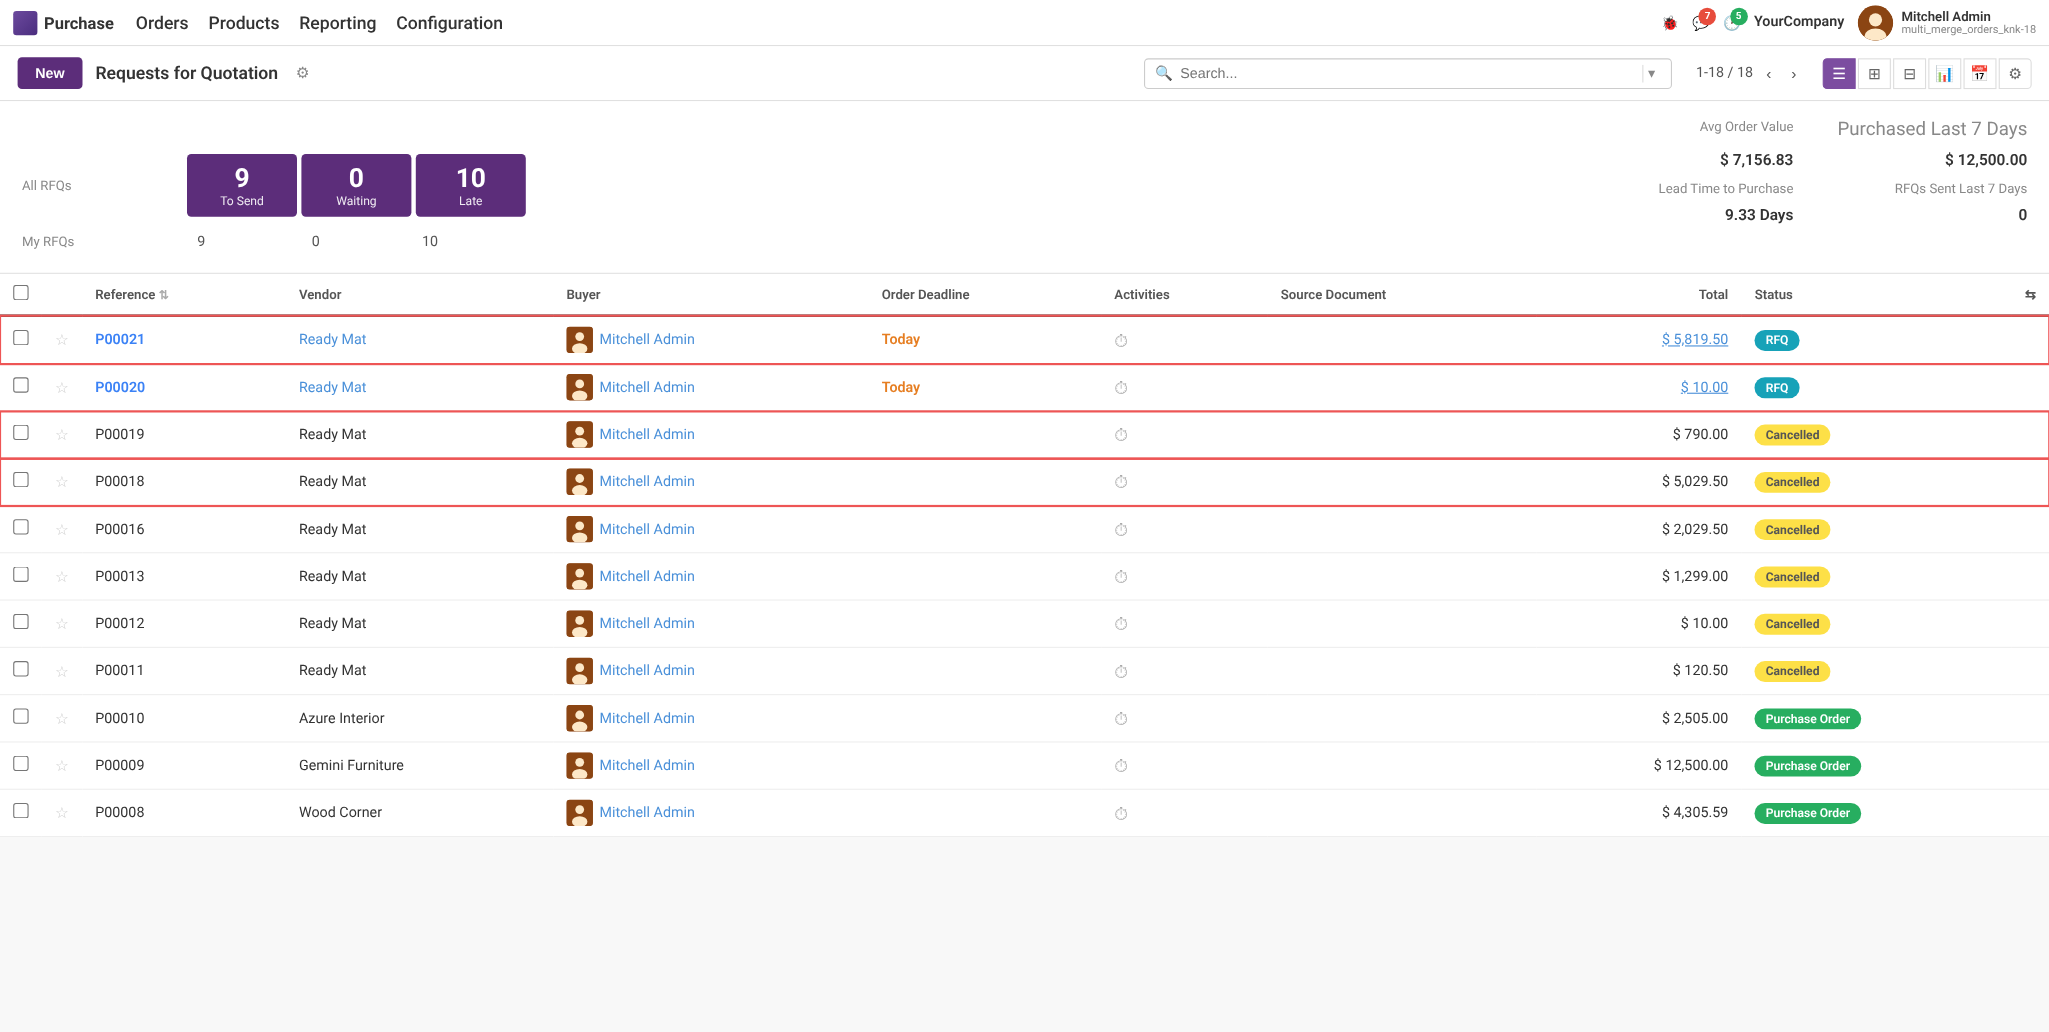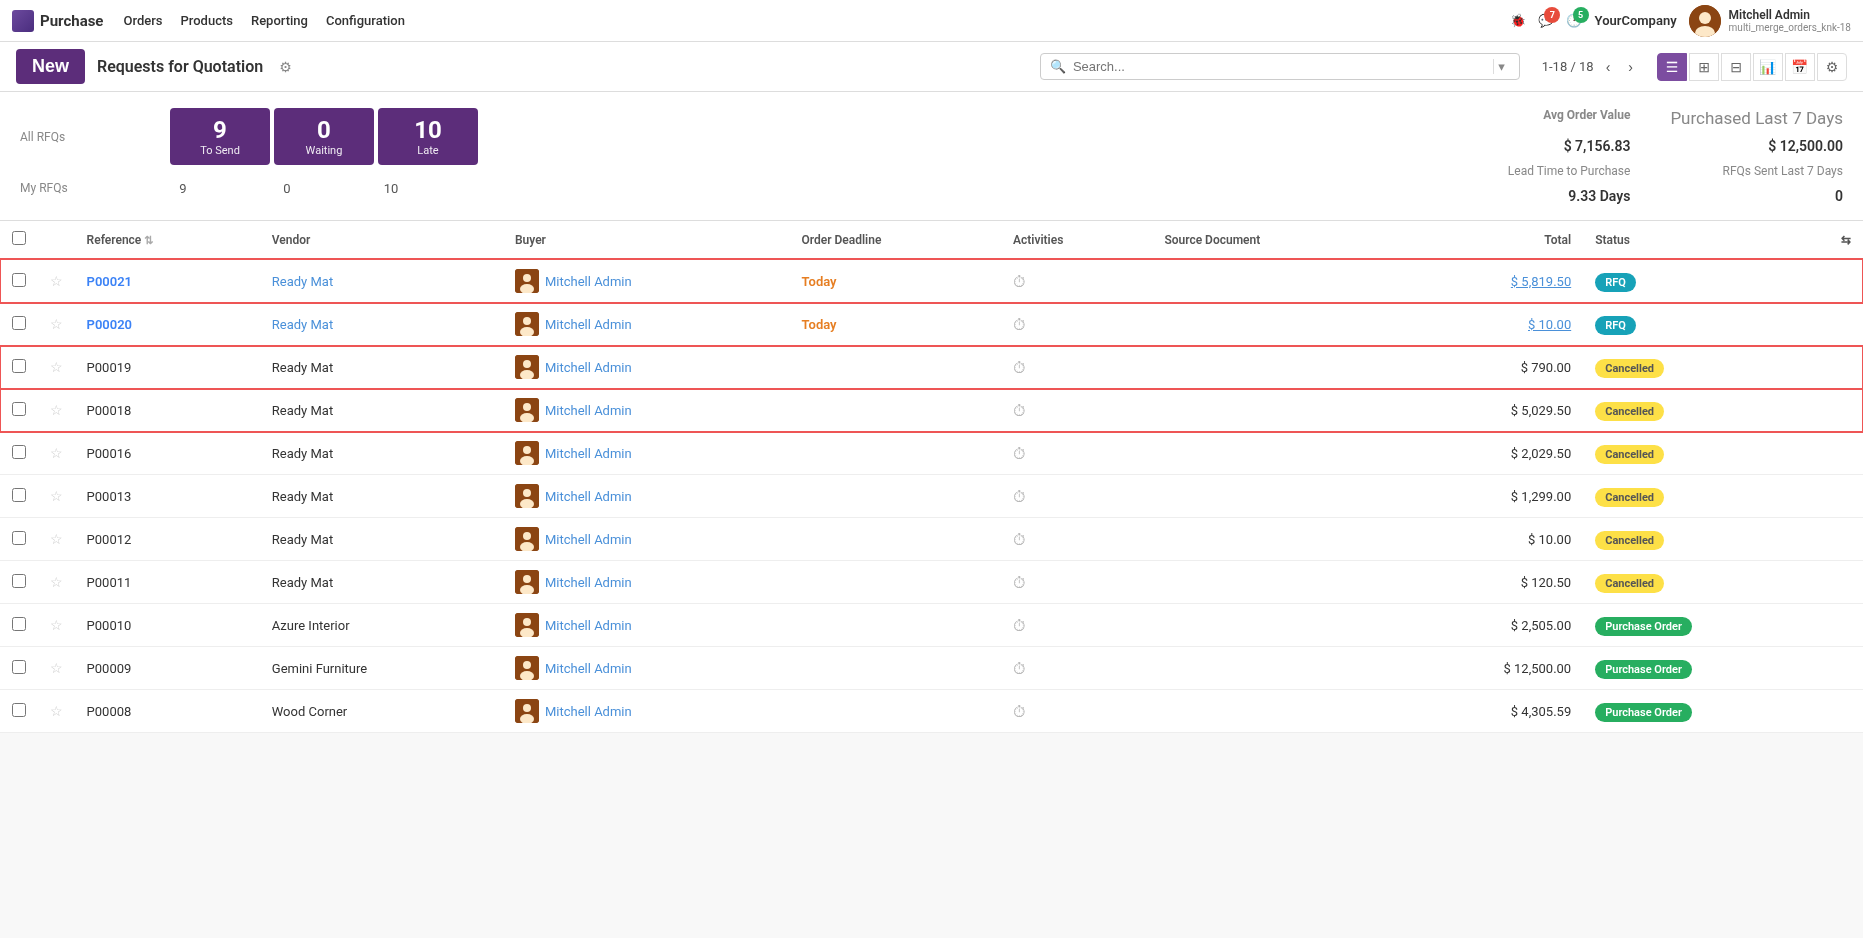--- a/index.html
+++ b/index.html
@@ -5,41 +5,41 @@
     * { box-sizing: border-box; margin: 0; padding: 0; }
     body { font-family: -apple-system, BlinkMacSystemFont, 'Segoe UI', Roboto, sans-serif; font-size: 13px; color: #333; background: #f8f8f8; }
 
     
     .top-nav {
       display: flex; align-items: center; background: #fff; border-bottom: 1px solid #ddd;
       padding: 0 12px; height: 42px; gap: 20px;
     }
     .nav-logo { display: flex; align-items: center; gap: 6px; font-weight: 700; font-size: 15px; color: #333; }
     .logo-square { width: 22px; height: 22px; background: linear-gradient(135deg, #6c4a9e 0%, #4a2d7e 100%); border-radius: 3px; }
-    .nav-menu { display: flex; gap: 18px; font-size: 13px; text-align: center; }
+    .nav-menu { display: flex; gap: 18px; font-size: 16px; text-align: center; }
     .nav-menu a { color: #333; text-decoration: none; font-weight: 500; }
     .nav-right { margin-left: auto; display: flex; align-items: center; gap: 12px; }
     .nav-icon { position: relative; cursor: pointer; }
     .badge { position: absolute; top: -6px; right: -6px; background: #e74c3c; color: white; border-radius: 50%; width: 16px; height: 16px; font-size: 9px; display: flex; align-items: center; justify-content: center; font-weight: bold; }
     .badge-green { background: #27ae60; }
     .company-name { font-weight: 600; font-size: 13px; }
     .user-info { display: flex; align-items: center; gap: 8px; }
     .user-avatar { width: 32px; height: 32px; border-radius: 50%; background: #8b4513; display: flex; align-items: center; justify-content: center; overflow: hidden; }
     .user-name-block { display: flex; flex-direction: column; }
     .user-name { font-weight: 600; font-size: 12px; }
     .user-sub { font-size: 10px; color: #888; }
 
     
     .toolbar {
       display: flex; align-items: center; background: #fff; border-bottom: 1px solid #ddd;
       padding: 6px 16px; gap: 12px; height: 50px;
     }
     .btn-new {
       background: #5c2d7a; color: white; border: none; border-radius: 4px;
-      padding: 7px 16px; font-size: 18px; font-weight: 600; cursor: pointer;
+      padding: 7px 16px; font-size: 13px; font-weight: 600; cursor: pointer;
     }
     .page-title { font-size: 16px; font-weight: 600; color: #333; }
     .gear-icon { color: #888; cursor: pointer; font-size: 14px; margin-left: 4px; }
     .search-bar {
       flex: 1; max-width: 480px; display: flex; align-items: center;
       border: 1px solid #ccc; border-radius: 4px; padding: 5px 10px; background: #fff; margin-left: auto;
     }
     .search-bar input { border: none; outline: none; flex: 1; font-size: 13px; }
     .search-icon { color: #888; margin-right: 6px; }
     .search-dropdown { color: #888; cursor: pointer; padding: 0 4px; border-left: 1px solid #ddd; margin-left: 4px; }
@@ -53,21 +53,21 @@
     }
     .view-btn.active { background: #7c4da0; color: white; border-color: #7c4da0; }
     .view-btn:first-child { border-radius: 4px 0 0 4px; }
     .view-btn:last-child { border-radius: 0 4px 4px 0; }
 
     
     .summary-section {
       background: #fff; padding: 16px 20px; border-bottom: 1px solid #ddd;
       display: flex; align-items: flex-start; gap: 20px;
     }
-    .summary-left { display: flex; flex-direction: column; gap: 8px; }
+    .summary-left { display: flex; flex-direction: column; gap: 8px; margin-top: 32px; }
     .rfq-cards { display: flex; gap: 4px; }
     .rfq-card {
       background: #5c2d7a; color: white; border-radius: 4px;
       padding: 8px 20px; text-align: center; min-width: 100px;
     }
     .rfq-card .num { font-size: 24px; font-weight: bold; }
     .rfq-card .lbl { font-size: 11px; opacity: 0.9; }
     .my-rfqs-row { display: flex; gap: 4px; margin-top: 2px; }
     .my-rfqs-row .cell { min-width: 100px; text-align: center; font-size: 13px; padding: 4px 20px; color: #555; }
 
@@ -200,21 +200,21 @@
       <span class="my-rfqs-label">My RFQs</span>
       <div class="my-rfqs-row">
         <div class="cell">9</div>
         <div class="cell">0</div>
         <div class="cell">10</div>
       </div>
     </div>
   </div>
 
   <div class="summary-right">
-    <div style="font-size:12px;color:#888;text-align:right;font-weight:bold;">Avg Order Value</div>
+    <div style="font-size:12px;color:#888;text-align:right;">Avg Order Value</div>
     <div style="font-size:17px;color:#888;text-align:right;">Purchased Last 7 Days</div>
     <div style="font-size:14px;font-weight:600;text-align:right;">$ 7,156.83</div>
     <div style="font-size:14px;font-weight:600;text-align:right;">$ 12,500.00</div>
     <div style="font-size:12px;color:#888;text-align:right;">Lead Time to Purchase</div>
     <div style="font-size:12px;color:#888;text-align:right;">RFQs Sent Last 7 Days</div>
     <div style="font-size:14px;font-weight:600;text-align:right;">9.33 Days</div>
     <div style="font-size:14px;font-weight:600;text-align:right;">0</div>
   </div>
 </div>
 

